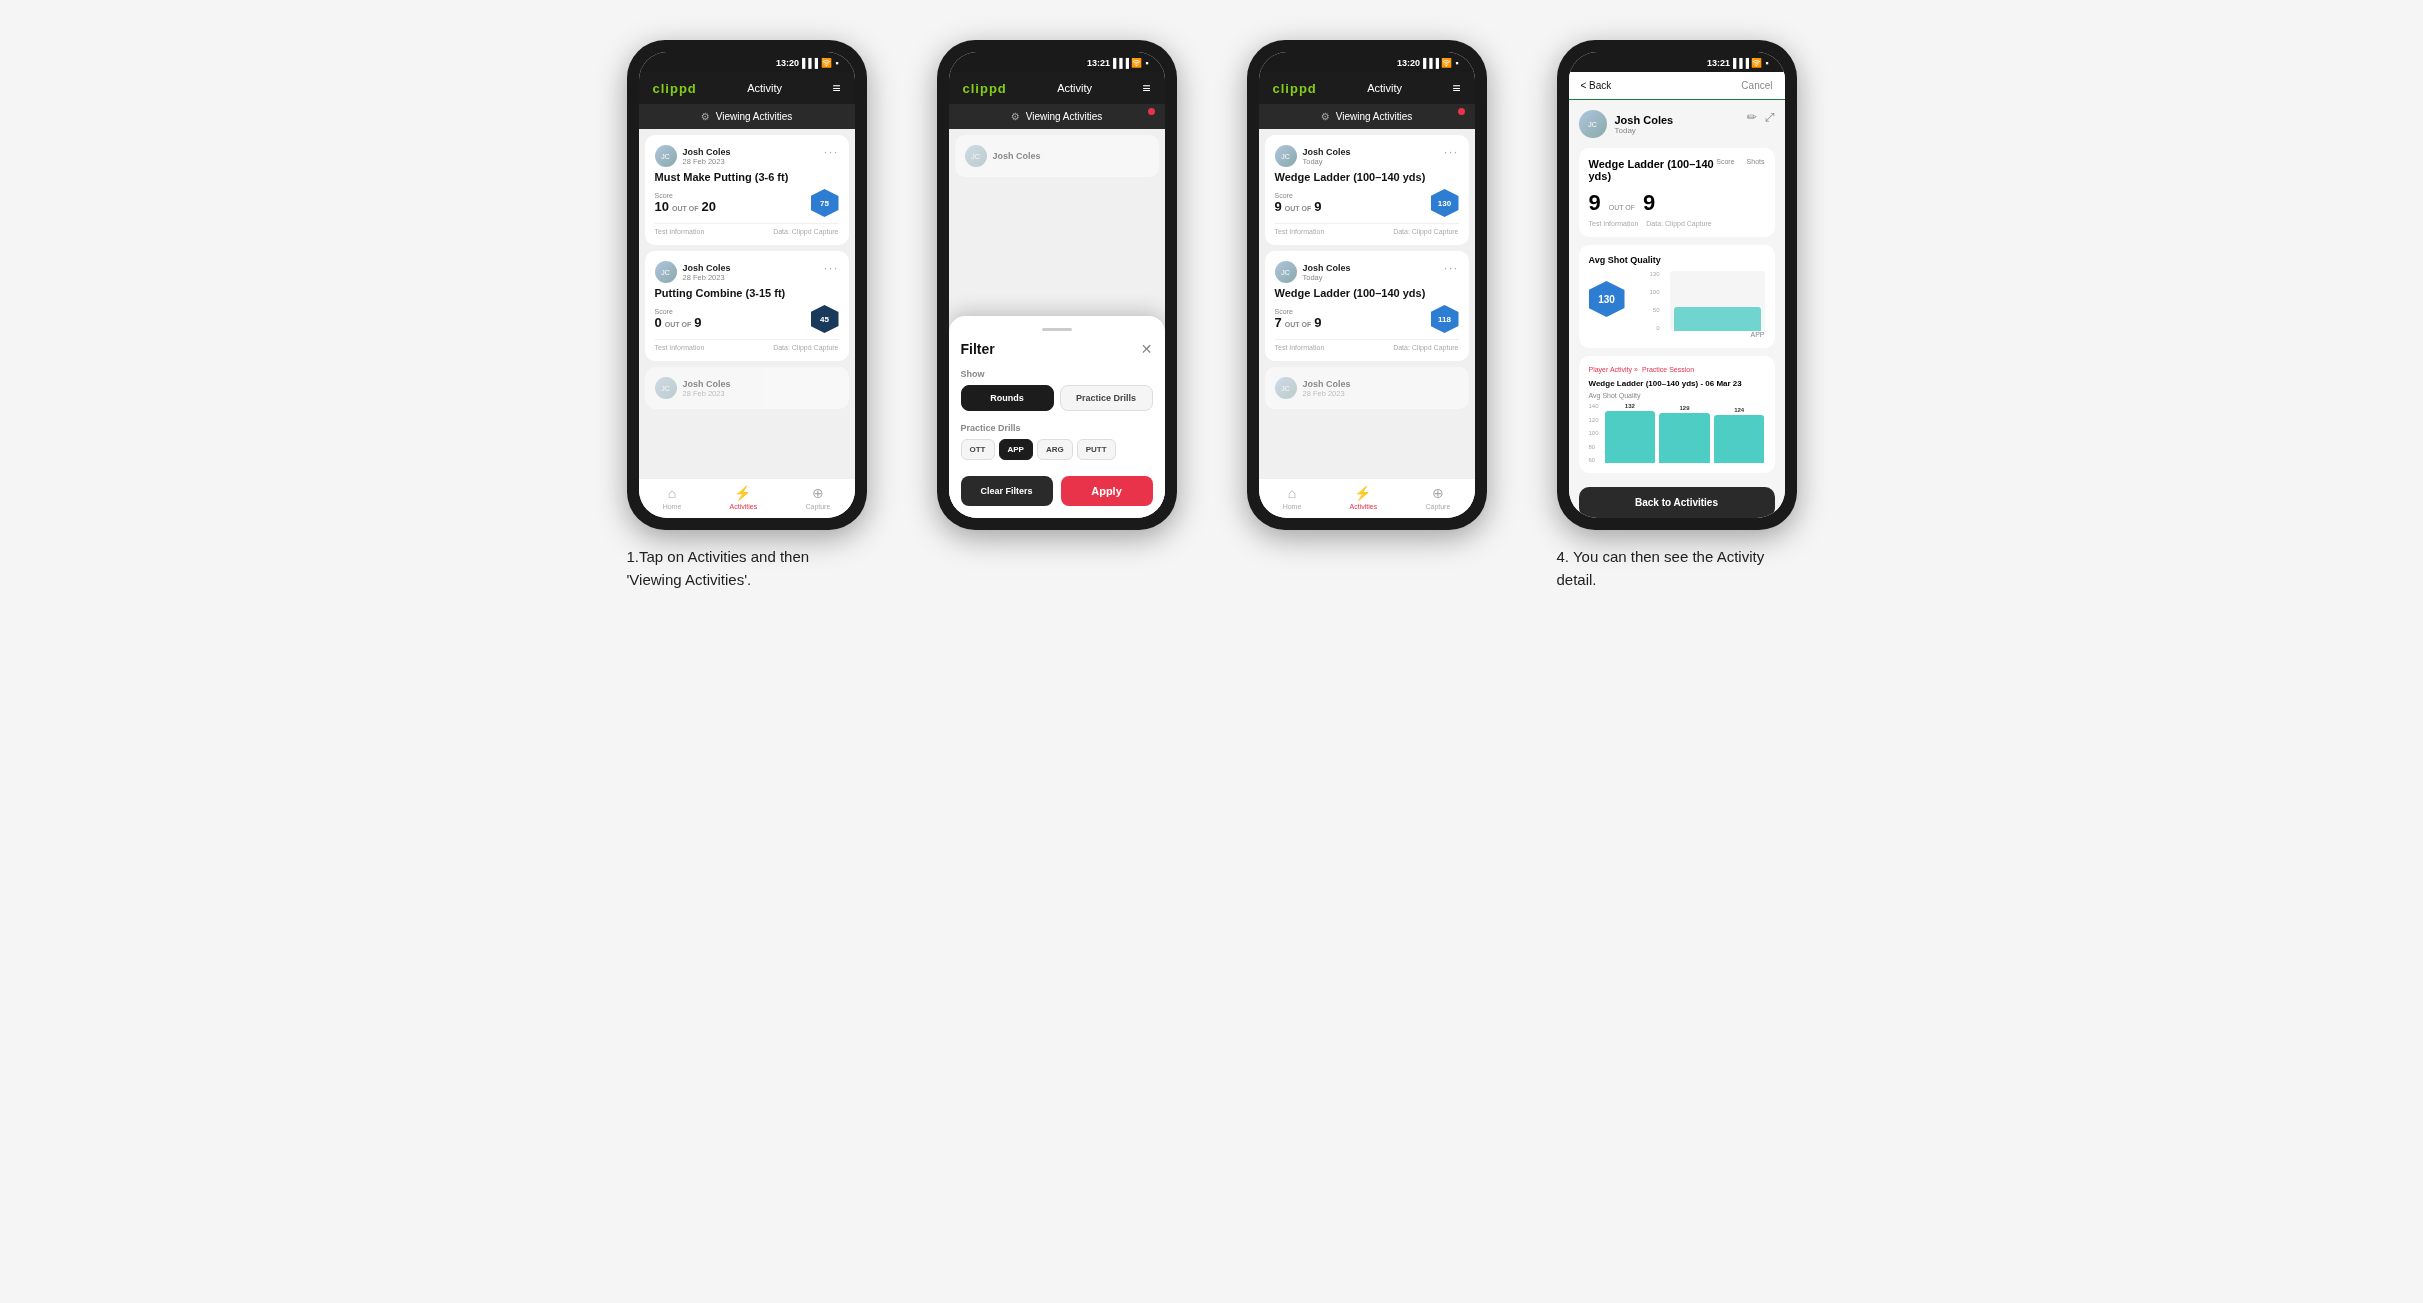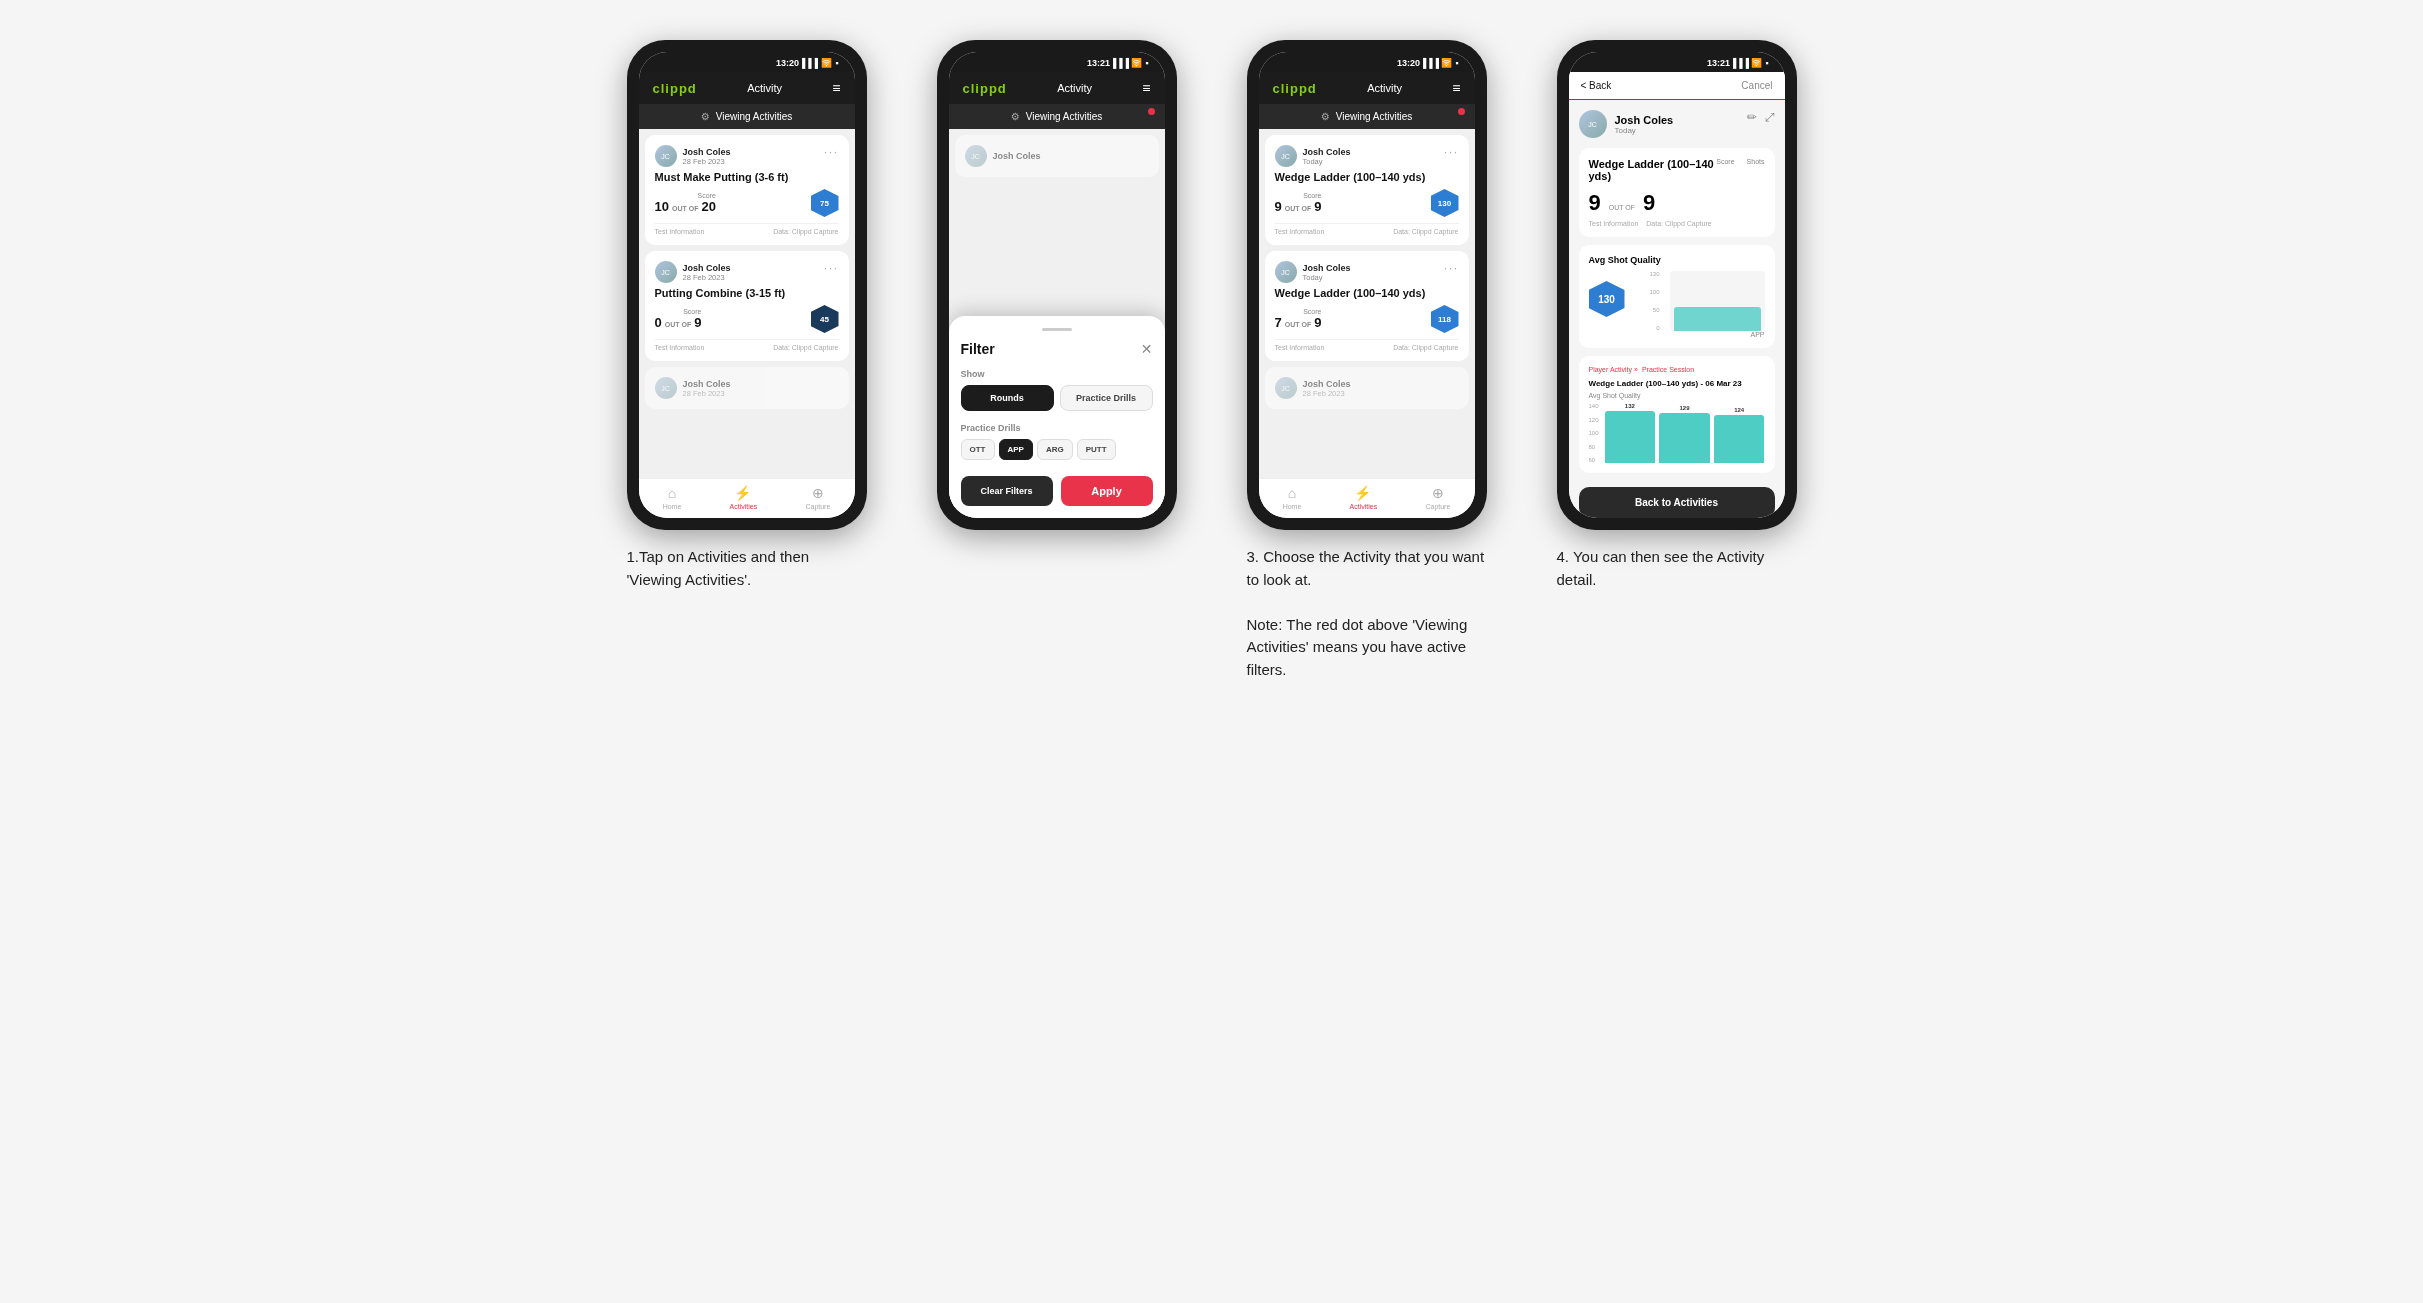--- a/index.html
+++ b/index.html
@@ -133,21 +133,20 @@
     }
     .user-name { font-size: 9px; font-weight: 700; color: #222; }
     .user-date { font-size: 7.5px; color: #888; }
     .card-menu { color: #aaa; font-size: 12px; letter-spacing: 1px; }
     .card-title { font-size: 11px; font-weight: 700; color: #111; margin-bottom: 6px; }
     .card-stats {
       display: flex;
       gap: 12px;
       align-items: center;
       margin-bottom: 6px;
-      text-align: right;
     }
     .stat-group { display: flex; flex-direction: column; }
     .stat-label { font-size: 7px; color: #888; }
     .stat-value { font-size: 13px; font-weight: 700; color: #111; display: flex; align-items: baseline; gap: 3px; }
     .stat-of { font-size: 7px; color: #888; }
     .hex-badge {
       width: 28px; height: 28px;
       background: #2d7dd2;
       clip-path: polygon(50% 0%, 100% 25%, 100% 75%, 50% 100%, 0% 75%, 0% 25%);
       display: flex; align-items: center; justify-content: center;
@@ -605,21 +604,20 @@
             <span class="nav-icon active">⚡</span>
             <span class="nav-label active">Activities</span>
           </div>
           <div class="nav-item">
             <span class="nav-icon">⊕</span>
             <span class="nav-label">Capture</span>
           </div>
         </div>
       </div>
     </div>
-    <div class="caption">3. Choose the Activity that you want to look at.<br><br>Note: The red dot above 'Viewing Activities' means you have active filters.</div>
   </div>
 
   <div class="phone-col">
     <div class="phone">
       <div class="phone-screen">
         <div class="status-bar">
           <span>13:21</span>
           <div class="status-icons">
               <span>▐▐▐ 🛜 ▪</span>
             </div>

